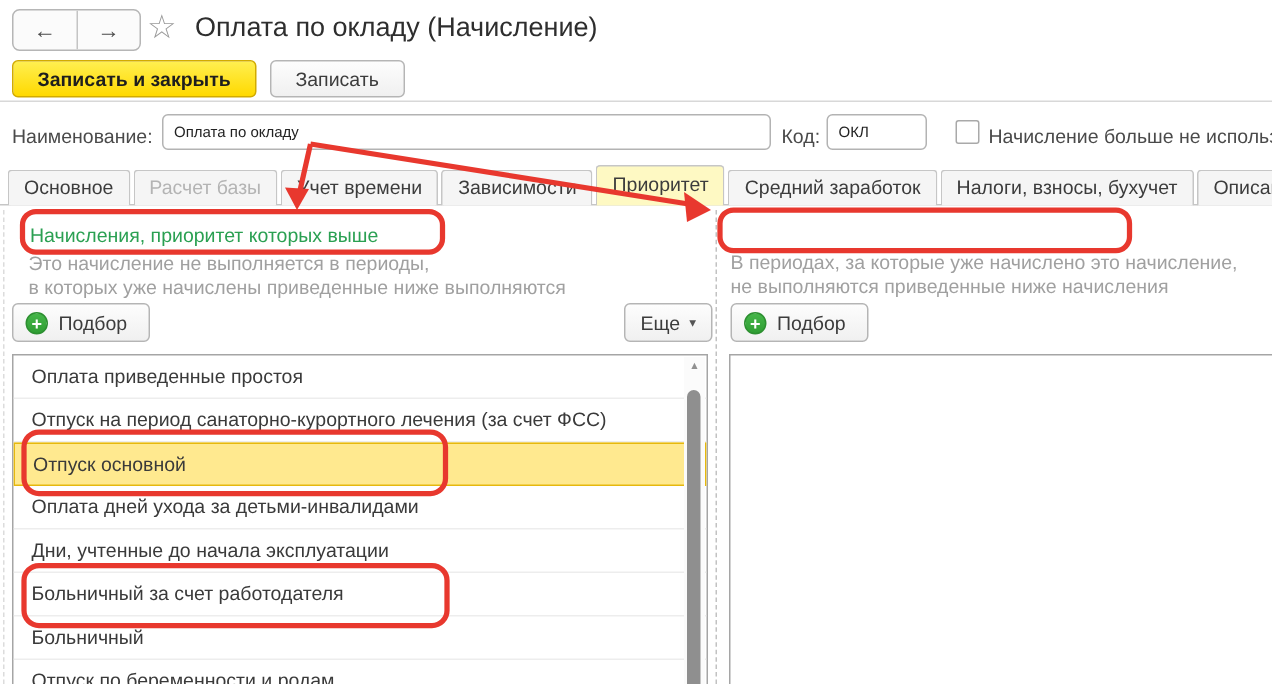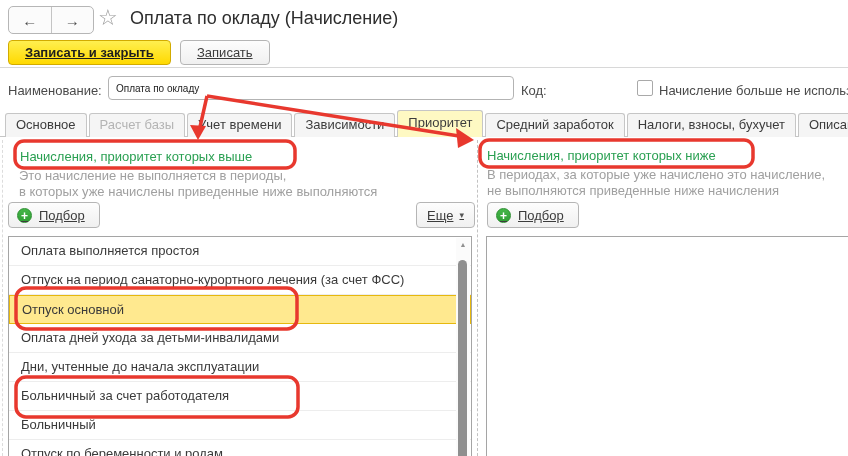--- a/index.html
+++ b/index.html
@@ -10,21 +10,21 @@
   .abs{position:absolute;}
   
   .nav-group{left:8px;top:6px;width:84px;height:26px;border:1px solid #b6b6b6;border-radius:5px;
     background:#fbfbfb;display:flex;overflow:hidden;}
   .nav-btn{flex:1;display:flex;align-items:center;justify-content:center;font-size:15px;color:#4a4a4a;cursor:pointer;}
   .nav-btn.fwd{border-left:1px solid #c4c4c4;}
   .star{left:98px;top:5px;font-size:22px;color:#9a9a9a;line-height:26px;}
   .page-title{left:130px;top:8px;font-size:18px;color:#2e2e2e;white-space:nowrap;}
   
   .btn{height:25px;line-height:23px;border:1px solid #b5b5b5;border-radius:4px;background:linear-gradient(#fdfdfd,#f0f0f0);
-    padding:0 16px;color:#3c3c3c;display:inline-flex;align-items:center;cursor:pointer;box-sizing:border-box;text-decoration:underline;}
+    padding:0 16px;color:#3c3c3c;display:inline-flex;align-items:center;cursor:pointer;box-sizing:border-box;}
   .btn-yellow{left:8px;top:40px;background:linear-gradient(#ffef50,#ffd900);border-color:#d2ab00;font-weight:bold;color:#1e1e1e;}
   .btn-save{left:180px;top:40px;}
   .sep{left:0;top:67px;width:848px;height:1px;background:#d8d8d8;}
   
   .lbl{color:#4a4a4a;white-space:nowrap;}
   .lbl-name{left:8px;top:83px;}
   .input{border:1px solid #b3b3b3;border-radius:4px;background:#fff;height:24px;box-sizing:border-box;
     font-family:inherit;font-size:10px;color:#222;padding:0 7px;}
   .input-name{left:108px;top:76px;width:406px;}
   .lbl-code{left:521px;top:83px;}
@@ -84,20 +84,21 @@
   <div class="abs star">☆</div>
   <div class="abs page-title">Оплата по окладу (Начисление)</div>
 
   <div class="abs btn btn-yellow">Записать и закрыть</div>
   <div class="abs btn btn-save">Записать</div>
   <div class="abs sep"></div>
 
   <div class="abs lbl lbl-name">Наименование:</div>
   <input class="abs input input-name" value="Оплата по окладу" style="">
   <div class="abs lbl lbl-code">Код:</div>
+  <input class="abs input input-code" value="ОКЛ" style="">
   <div class="abs checkbox"></div>
   <div class="abs cb-label">Начисление больше не использу</div>
 
   <div class="abs tabs">
     <div class="tab">Основное</div>
     <div class="tab disabled">Расчет базы</div>
     <div class="tab">Учет времени</div>
     <div class="tab">Зависимости</div>
     <div class="tab active">Приоритет</div>
     <div class="tab">Средний заработок</div>
@@ -115,35 +116,34 @@
   <div class="abs btn btn-pick-l">
     <span class="plus">+</span>
     <span>Подбор</span>
   </div>
   <div class="abs btn btn-more">
     <span>Еще</span>
     <span class="caret">▾</span>
   </div>
 
   <div class="abs list list-left">
-    <div class="row">Оплата выполняется простоя</div>
+    <div class="row">Оплата приведенные простоя</div>
     <div class="row">Отпуск на период санаторно-курортного лечения (за счет ФСС)</div>
     <div class="row selected">Отпуск основной</div>
     <div class="row">Оплата дней ухода за детьми-инвалидами</div>
     <div class="row">Дни, учтенные до начала эксплуатации</div>
     <div class="row">Больничный за счет работодателя</div>
     <div class="row">Больничный</div>
     <div class="row">Отпуск по беременности и родам</div>
     <div class="sb">
       <div class="sb-up">▲</div>
       <div class="sb-thumb"></div>
     </div>
   </div>
 
-  <div class="abs green-h rh">Начисления, приоритет которых ниже</div>
   <div class="abs gray-d rd1">В периодах, за которые уже начислено это начисление,</div>
   <div class="abs gray-d rd2">не выполняются приведенные ниже начисления</div>
   <div class="abs btn btn-pick-r">
     <span class="plus">+</span>
     <span>Подбор</span>
   </div>
   <div class="abs list list-right"></div>
 
   <svg class="abs overlay" width="848" height="456" viewBox="0 0 848 456">
     <g fill="none" stroke-width="3.5" stroke-linejoin="round" stroke="#e8382e">

